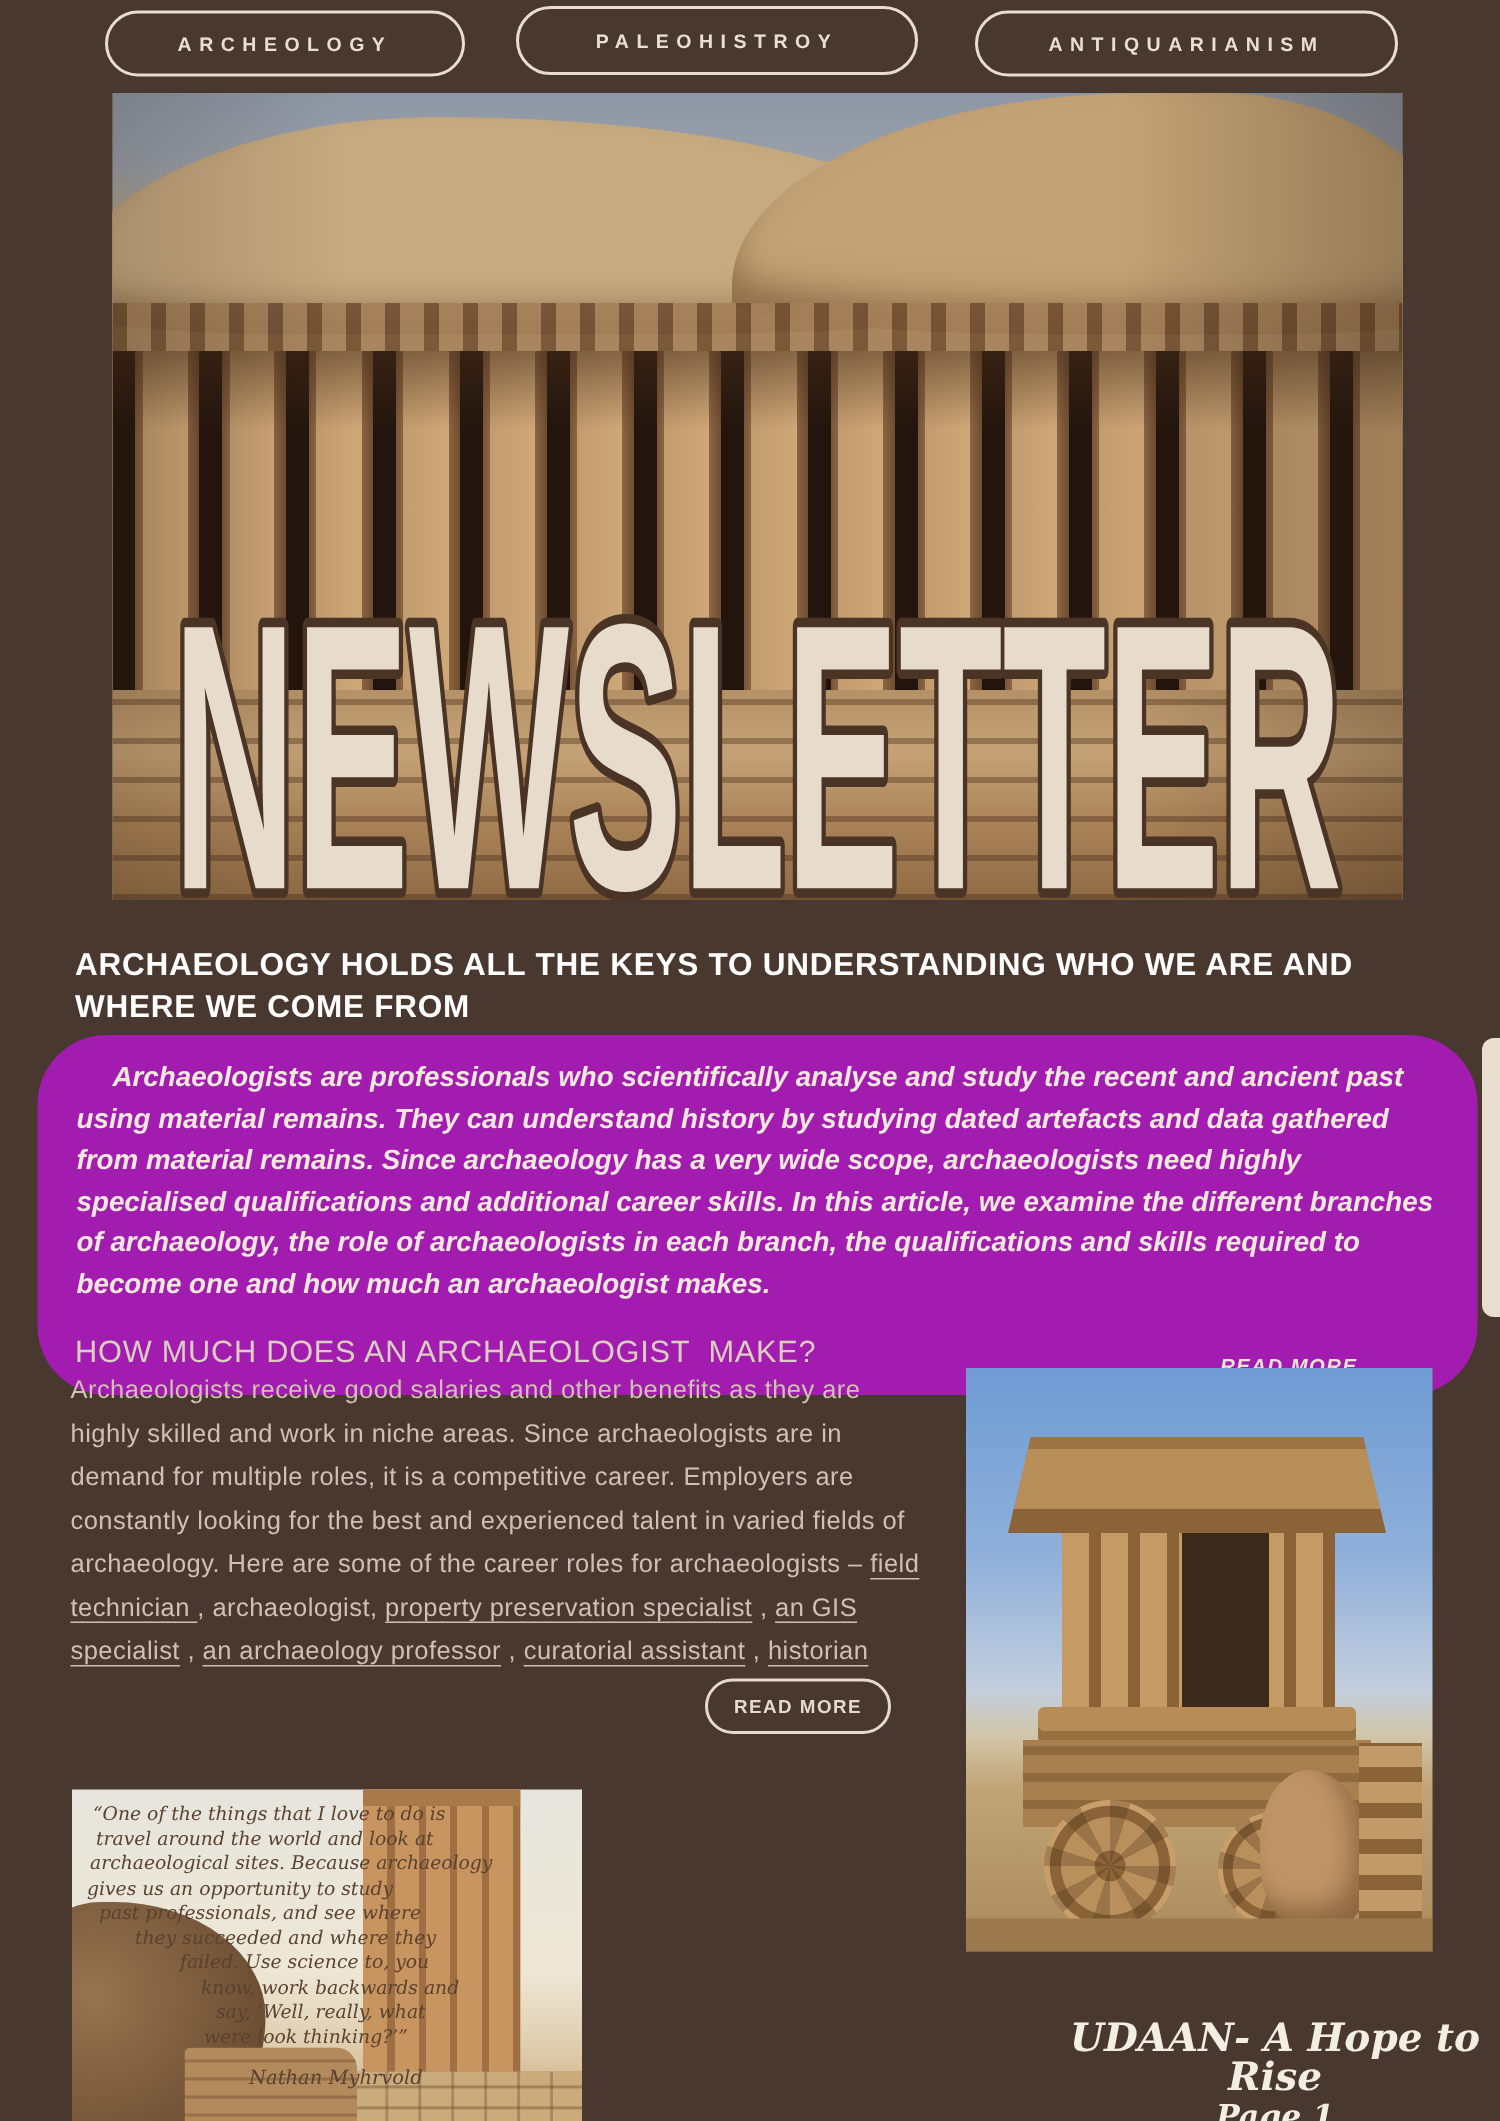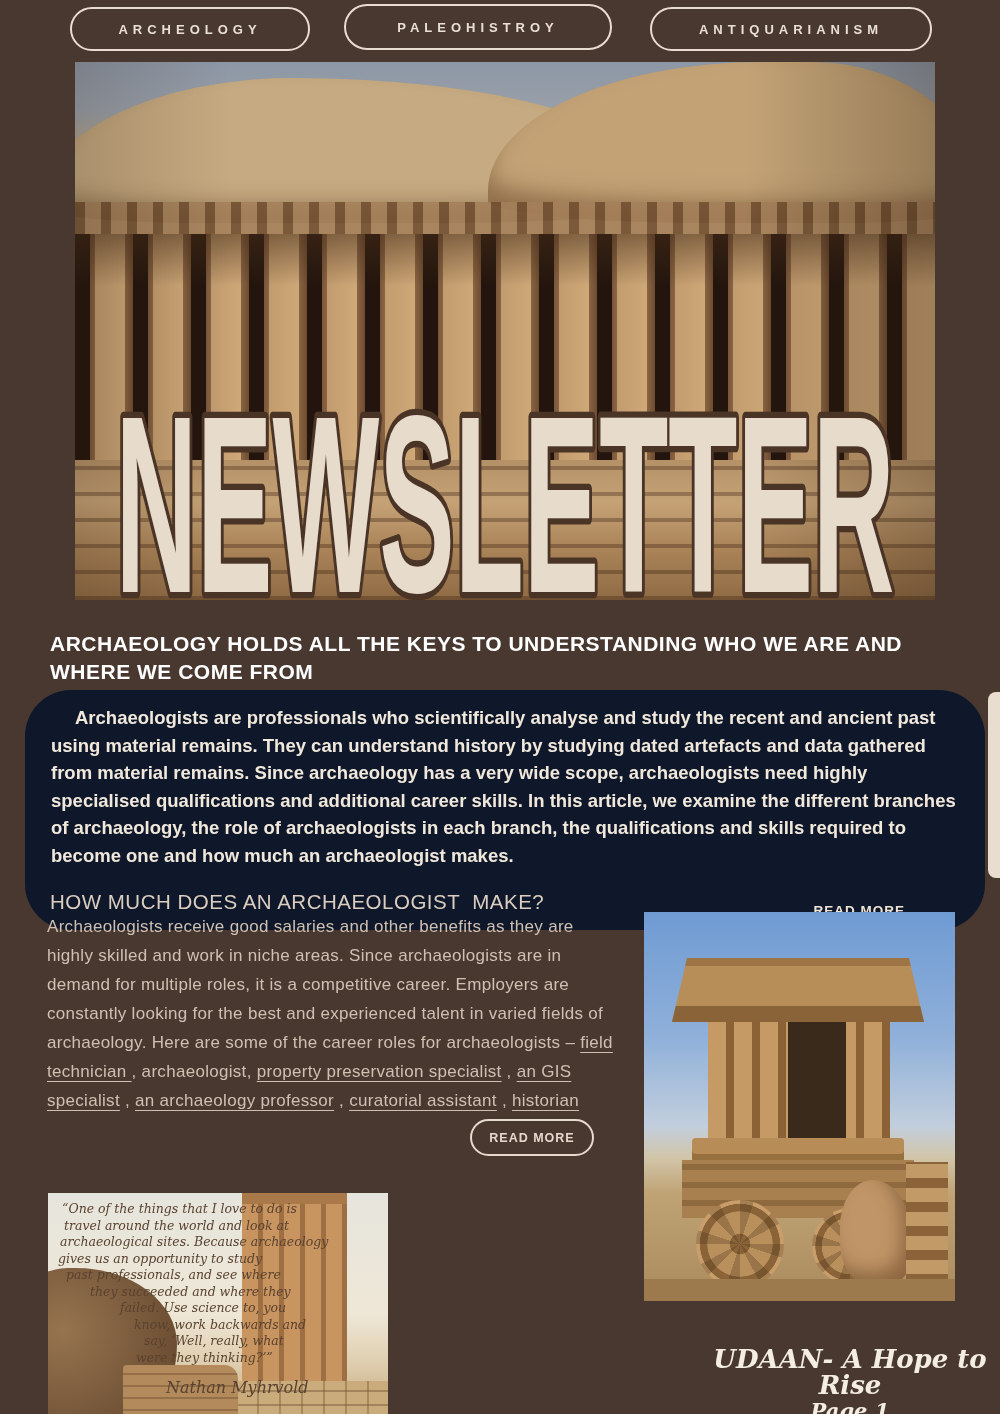--- a/index.html
+++ b/index.html
@@ -37,21 +37,21 @@
       linear-gradient(180deg,#b59167 0%,#c5a276 30%,#a98257 65%,#8f6b45 100%);}
   .hero-shade{position:absolute;inset:0;background:linear-gradient(90deg,rgba(40,25,12,.18) 0%,rgba(0,0,0,0) 18%,rgba(0,0,0,0) 78%,rgba(40,25,12,.28) 100%);}
   .masthead{position:absolute;left:25px;bottom:0px;width:810px;height:196px;}
 
   
   .headline{position:absolute;left:50px;top:630px;width:900px;margin:0;text-align:left;
     color:#ffffff;font-size:21px;font-weight:bold;line-height:28px;letter-spacing:.5px;}
 
   
   .intro-box{position:absolute;left:25px;top:690px;width:960px;height:240px;box-sizing:border-box;
-    background:#0f172a;border-radius:46px;padding:14px 26px 10px 26px;}
+    background:#a21caf;border-radius:46px;padding:14px 26px 10px 26px;font-style:italic;}
   .intro-text{margin:0;color:#f1e8dc;font-size:18.5px;font-weight:bold;line-height:27.5px;text-indent:24px;}
   .intro-readmore{position:absolute;right:80px;bottom:12px;color:#eee3d5;font-size:13.5px;font-weight:bold;letter-spacing:1px;cursor:pointer;}
   .edge-accent{position:absolute;left:988px;top:692px;width:12px;height:186px;background:#e9ddcf;border-radius:8px 0 0 8px;}
 
   
   .article-heading{position:absolute;left:50px;top:890px;margin:0;color:#dbcec0;font-size:20.5px;font-weight:normal;letter-spacing:.5px;white-space:pre-wrap;text-align:right;}
   .career{position:absolute;left:47px;top:912px;width:568px;margin:0;color:#cfc0b2;font-size:17px;line-height:29px;letter-spacing:.3px;}
   .career .u{text-decoration:underline;text-underline-offset:4px;cursor:pointer;}
   .readmore-btn{position:absolute;left:470px;top:1119px;width:124px;height:37px;box-sizing:border-box;
     border:2px solid #e6dacc;border-radius:19px;background:transparent;color:#e6dacc;
@@ -84,21 +84,21 @@
   .quote-text div:nth-child(2){padding-left:6px;}
   .quote-text div:nth-child(3){padding-left:2px;}
   .quote-text div:nth-child(4){padding-left:0px;}
   .quote-text div:nth-child(5){padding-left:8px;}
   .quote-text div:nth-child(6){padding-left:32px;}
   .quote-text div:nth-child(7){padding-left:62px;}
   .quote-text div:nth-child(8){padding-left:76px;}
   .quote-text div:nth-child(9){padding-left:86px;}
   .quote-text div:nth-child(10){padding-left:78px;}
   .quote-author{position:absolute;left:118px;top:185px;font-family:"DejaVu Serif","Liberation Serif",serif;
-    font-style:italic;color:#5a4230;font-size:16px;}
+    font-style:italic;color:#5a4230;font-size:13px;}
 
   
   .chariot{position:absolute;left:644px;top:912px;width:311px;height:389px;overflow:hidden;
     background:linear-gradient(180deg,#6f9bd3 0%,#8fb0da 32%,#c2cedd 55%,#d2c6aa 63%,#c0a476 72%,#a98a5c 100%);}
   .ch-roof{position:absolute;left:28px;top:46px;width:252px;height:64px;background:#b78d58;
     clip-path:polygon(6% 0,94% 0,100% 100%,0 100%);
     box-shadow:inset 0 -16px 0 #8a6438, inset 0 8px 0 #9d7446;}
   .ch-body{position:absolute;left:64px;top:110px;width:182px;height:118px;
     background:
       linear-gradient(90deg,rgba(0,0,0,0) 44%,#3a2a1c 44%,#3a2a1c 76%,rgba(0,0,0,0) 76%),
@@ -168,21 +168,21 @@
     <div class="quote-text">
         <div>“One of the things that I love to do is</div>
         <div>travel around the world and look at</div>
         <div>archaeological sites. Because archaeology</div>
         <div>gives us an opportunity to study</div>
         <div>past professionals, and see where</div>
         <div>they succeeded and where they</div>
         <div>failed. Use science to, you</div>
         <div>know, work backwards and</div>
         <div>say, ‘Well, really, what</div>
-        <div>were they thinking?’”</div>
+        <div>were look thinking?’”</div>
       </div>
     <div class="quote-author">Nathan Myhrvold</div>
   </div>
 
   <div class="chariot">
     <div class="ch-roof"></div>
     <div class="ch-body"></div>
     <div class="ch-cornice"></div>
     <div class="ch-plinth"></div>
     <div class="ch-wheel1"></div>

